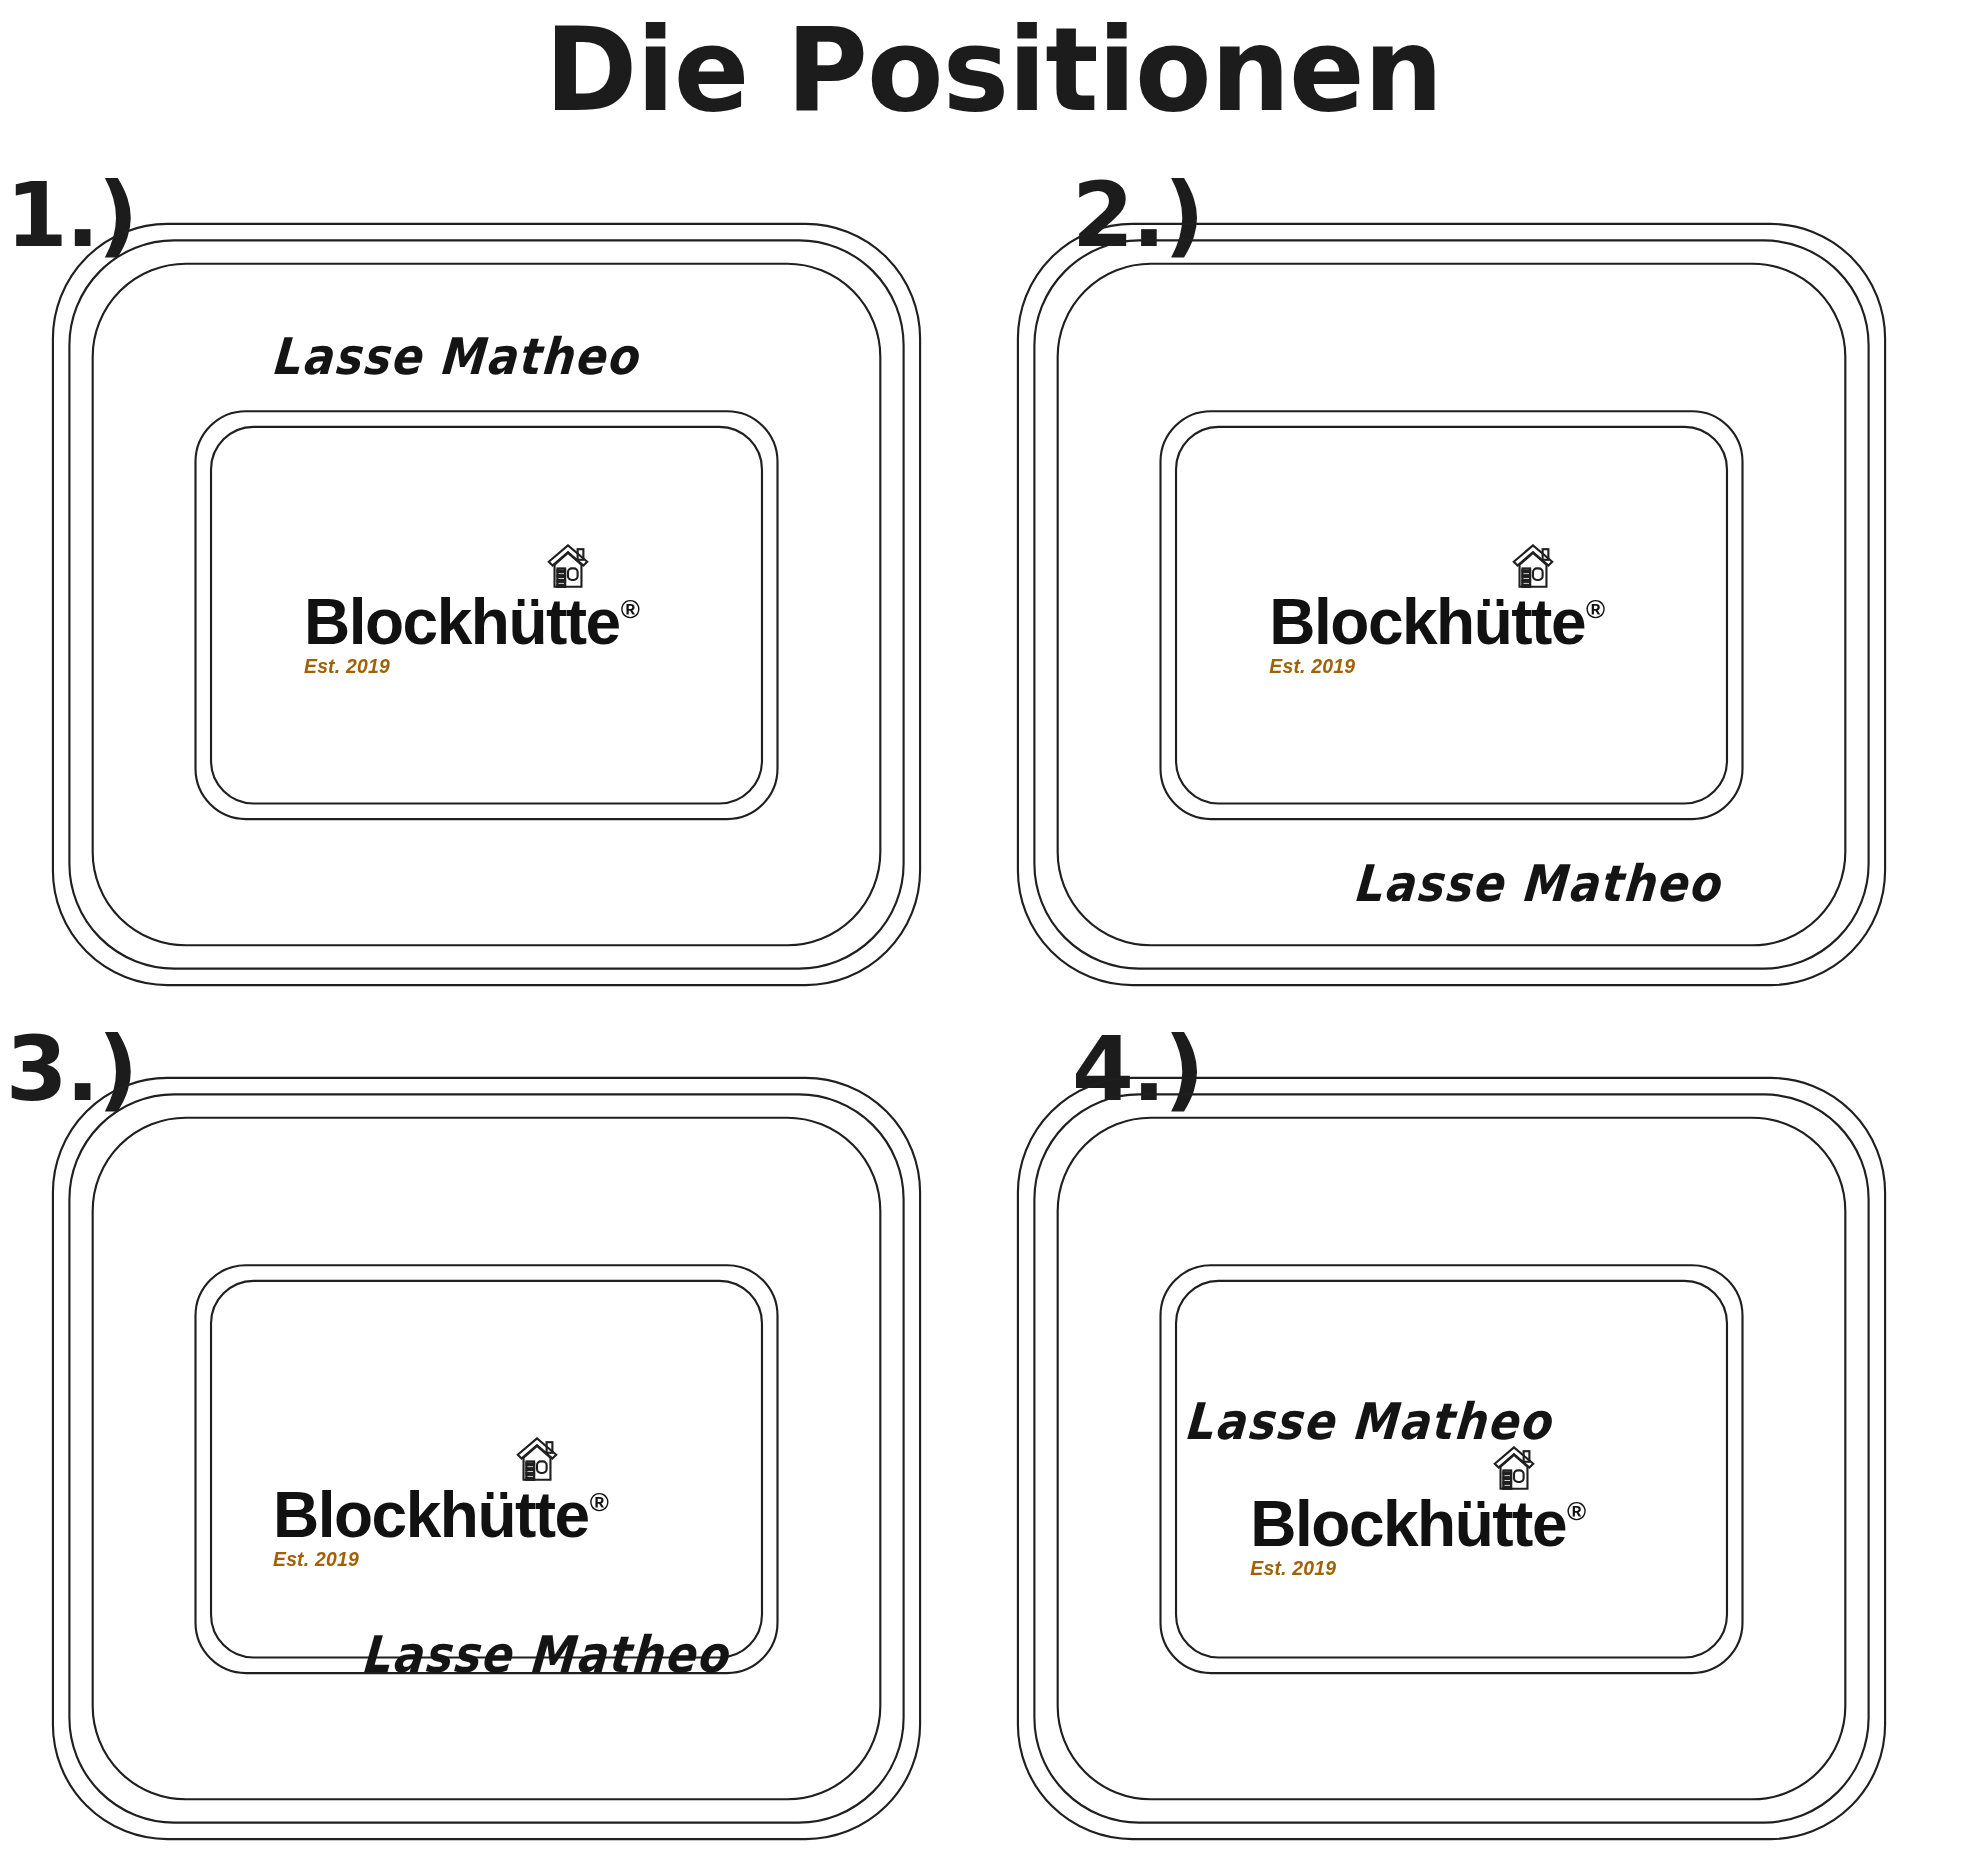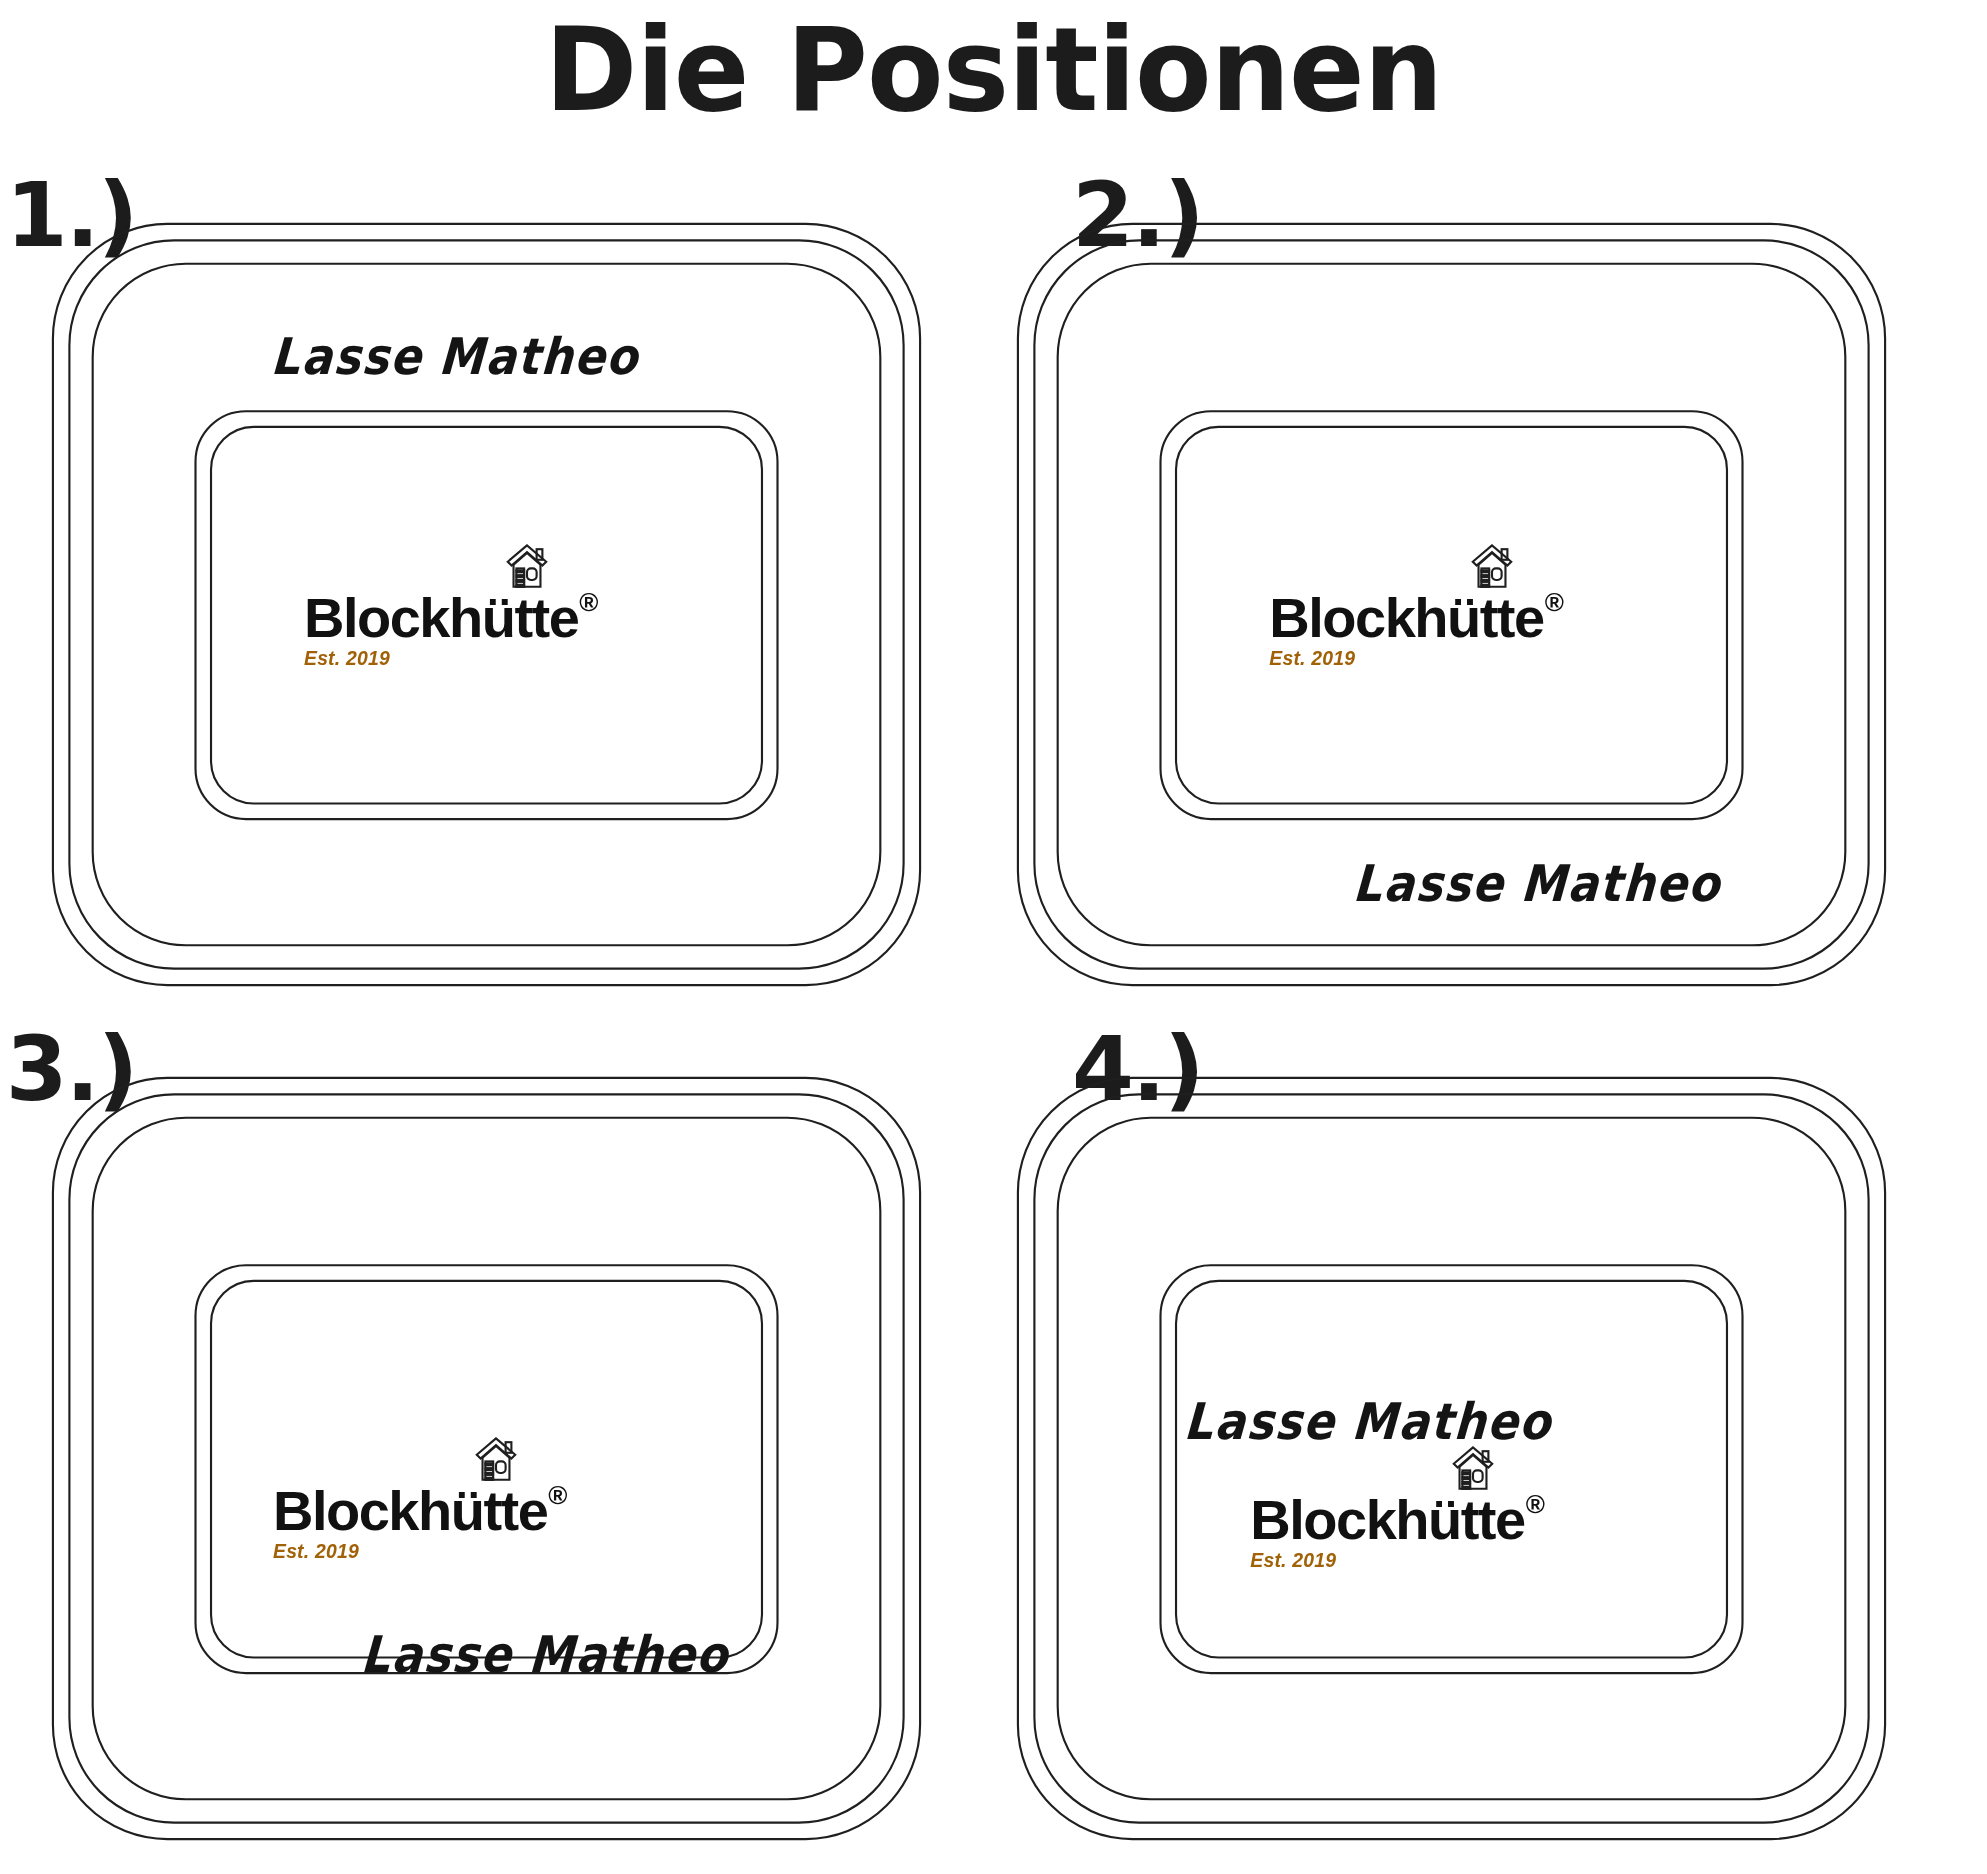--- a/index.html
+++ b/index.html
@@ -79,21 +79,21 @@
     line-height:1;
   }
   .logo-row{
     position:relative;
     display:inline-block;
     white-space:nowrap;
   }
   .logo-word{
     font-family:"Liberation Sans","DejaVu Sans",sans-serif;
     font-weight:700;
-    font-size:56px;
+    font-size:64px;
     letter-spacing:-1.5px;
     color:#111;
     display:inline-block;
   }
   .logo-reg{
     font-family:"Liberation Sans",sans-serif;
     font-weight:700;
     font-size:26px;
     vertical-align:super;
     color:#111;

